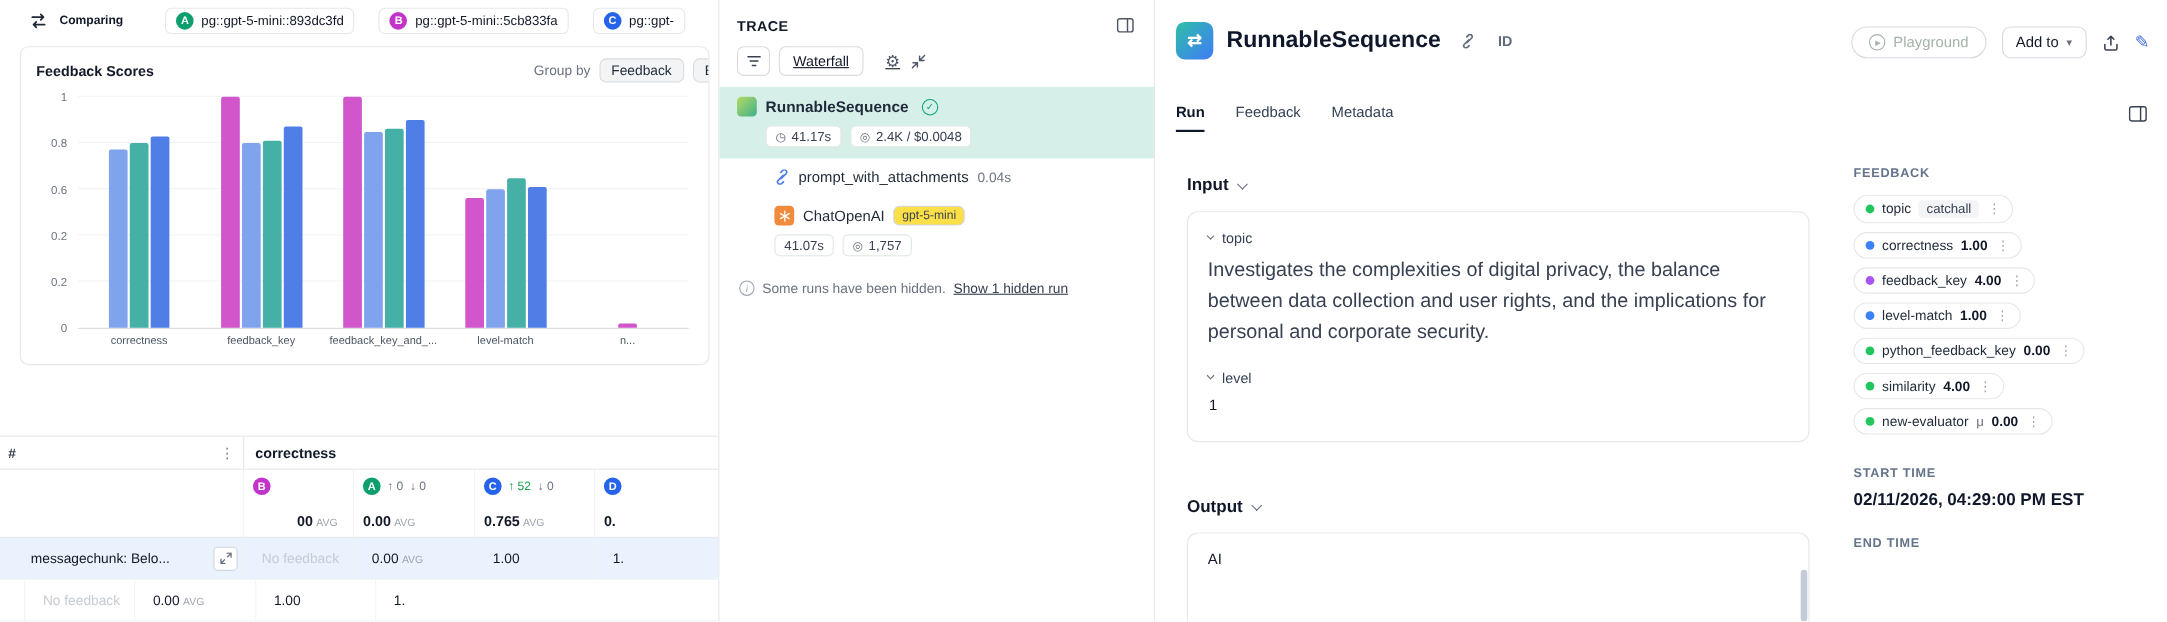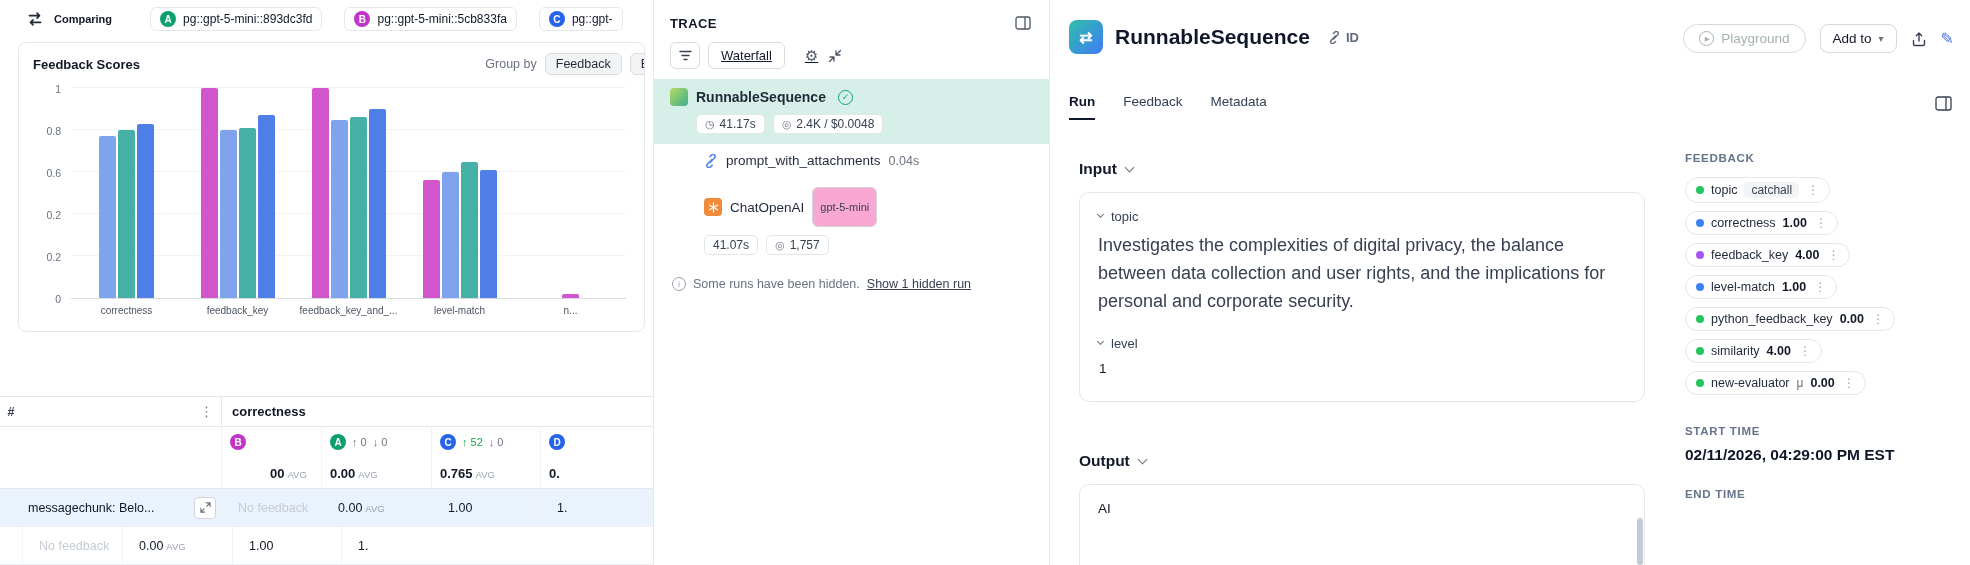--- a/index.html
+++ b/index.html
@@ -73,32 +73,32 @@
   .run-name { font-size:14px; font-weight:600; color:#1f2937; }
   .check-circle { width:15px; height:15px; border:1.4px solid #0ea37f; border-radius:50%; color:#0ea37f; font-size:9px; display:flex; align-items:center; justify-content:center; margin-left:4px; }
   .stat-chips { display:flex; gap:8px; margin:8px 0 0 26px; }
   .stat-chip { display:flex; align-items:center; gap:5px; background:#fff; border:1px solid #e0e7e4; border-radius:5px; padding:2px 8px; font-size:12px; color:#374151; }
   .stat-chip .ic { font-size:11px; color:#6b7280; }
   .child-row { display:flex; align-items:center; gap:8px; padding:9px 16px 0 50px; cursor:pointer; }
   .child-name { font-size:13.5px; color:#1f2937; }
   .dur { font-size:12.5px; color:#6b7280; }
   .child-row.llm { margin-top:10px; }
   .oa-icon { width:18px; height:18px; border-radius:4px; background:#ef8b3a; display:flex; align-items:center; justify-content:center; flex:none; }
-  .model-badge { font-size:11px; color:#374151; border:1px solid #d1d5db; border-radius:6px; padding:13px 7px; background:#f9a8d4; }
+  .model-badge { font-size:11px; color:#374151; border:1px solid #d1d5db; border-radius:6px; padding:2px 7px; background:#fde047; }
   .llm-stats { margin:8px 0 0 50px; }
   .hidden-row { display:flex; align-items:center; gap:7px; padding:22px 16px 0 18px; font-size:12.5px; color:#6b7280; }
   .info-ic { width:14px; height:14px; border:1.2px solid #9ca3af; border-radius:50%; font-size:9px; font-style:italic; font-family:"Liberation Serif",serif; display:flex; align-items:center; justify-content:center; color:#9ca3af; flex:none; }
   .hidden-link { color:#374151; text-decoration:underline; cursor:pointer; }
 
   
   .run-panel { position:absolute; left:1051px; top:0; right:0; height:565px; background:#fff; }
   .run-header { position:absolute; left:18px; top:20px; display:flex; align-items:center; gap:12px; }
   .run-app-icon { width:34px; height:34px; border-radius:8px; background:linear-gradient(135deg,#2fbfa9,#3f7bf6); color:#fff; font-size:16px; font-weight:700; display:flex; align-items:center; justify-content:center; }
   .run-title { font-size:21px; font-weight:700; color:#0f172a; }
-  .id-wrap { display:flex; align-items:center; gap:5px; margin-left:6px; cursor:pointer; }
+  .id-wrap { display:flex; align-items:center; gap:21px; margin-left:6px; cursor:pointer; }
   .id-label { font-size:13px; font-weight:600; color:#5f6b7a; }
   .run-controls { position:absolute; right:16px; top:24px; display:flex; align-items:center; gap:14px; }
   .playground-btn { display:flex; align-items:center; gap:7px; border:1px solid #d6dadf; border-radius:999px; padding:6px 15px; background:#fff; color:#a5b3aa; font-size:13.5px; cursor:pointer; font-family:inherit; }
   .play-circ { width:15px; height:15px; border:1.4px solid currentColor; border-radius:50%; font-size:6.5px; display:flex; align-items:center; justify-content:center; padding-left:1px; }
   .addto-btn { display:flex; align-items:center; gap:7px; border:1px solid #d6dadf; border-radius:8px; padding:6px 12px; background:#fff; color:#111827; font-size:13.5px; cursor:pointer; font-family:inherit; }
   .caret { color:#6b7280; font-size:10px; }
   .pencil { font-size:16px; color:#4a6fe3; cursor:pointer; }
   .run-tabs { position:absolute; left:18px; top:94px; display:flex; gap:28px; }
   .tab { font-size:13.5px; color:#334155; padding-bottom:9px; cursor:pointer; }
   .tab.active { color:#0f172a; font-weight:700; border-bottom:2px solid #0f172a; }

